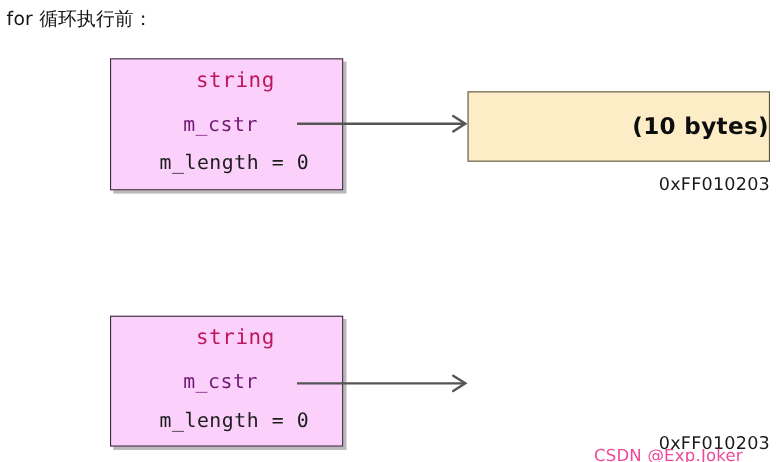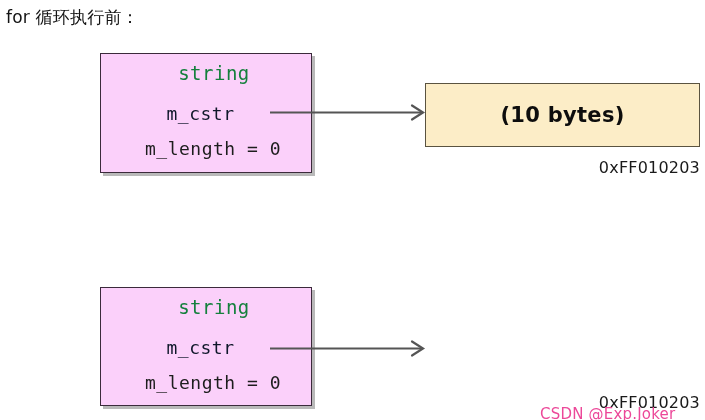--- a/index.html
+++ b/index.html
@@ -51,36 +51,36 @@
   .obj-box.bottom { top: 287px; height: 119px; }
 
   .obj-title {
     position: absolute;
     left: 0;
     right: 0;
     text-align: center;
     font-family: "DejaVu Sans Mono", monospace;
     font-size: 19px;
     letter-spacing: 0.5px;
-    color: #15803d;
+    color: #be185d;
     padding-left: 16px;
     box-sizing: border-box;
   }
   .obj-box.top    .obj-title { top: 8px; }
   .obj-box.bottom .obj-title { top: 8px; }
 
   .obj-field-ptr {
     position: absolute;
     left: 0;
     right: 0;
     text-align: center;
     font-family: "DejaVu Sans Mono", monospace;
     font-size: 18px;
     letter-spacing: 0.5px;
-    color: #0f172a;
+    color: #701a75;
     padding-right: 11px;
     box-sizing: border-box;
   }
   .obj-box.top    .obj-field-ptr { top: 49px; }
   .obj-box.bottom .obj-field-ptr { top: 49px; }
 
   .obj-field-len {
     position: absolute;
     left: 0;
     right: 0;
@@ -99,21 +99,21 @@
   
   .buf-box {
     position: absolute;
     left: 425px;
     width: 275px;
     background: #FCEDC7;
     border: 1.4px solid #5a5340;
     box-sizing: border-box;
     display: flex;
     align-items: center;
-    justify-content: center;
+    justify-content: flex-end;
   }
   .buf-box.top    { top: 83px;  height: 64px; }
   .buf-box.bottom { top: 318px; height: 62px; }
 
   .buf-label {
     font-family: "DejaVu Sans", sans-serif;
     font-size: 21px;
     font-weight: bold;
     color: #0d0d0d;
     letter-spacing: 0.3px;

